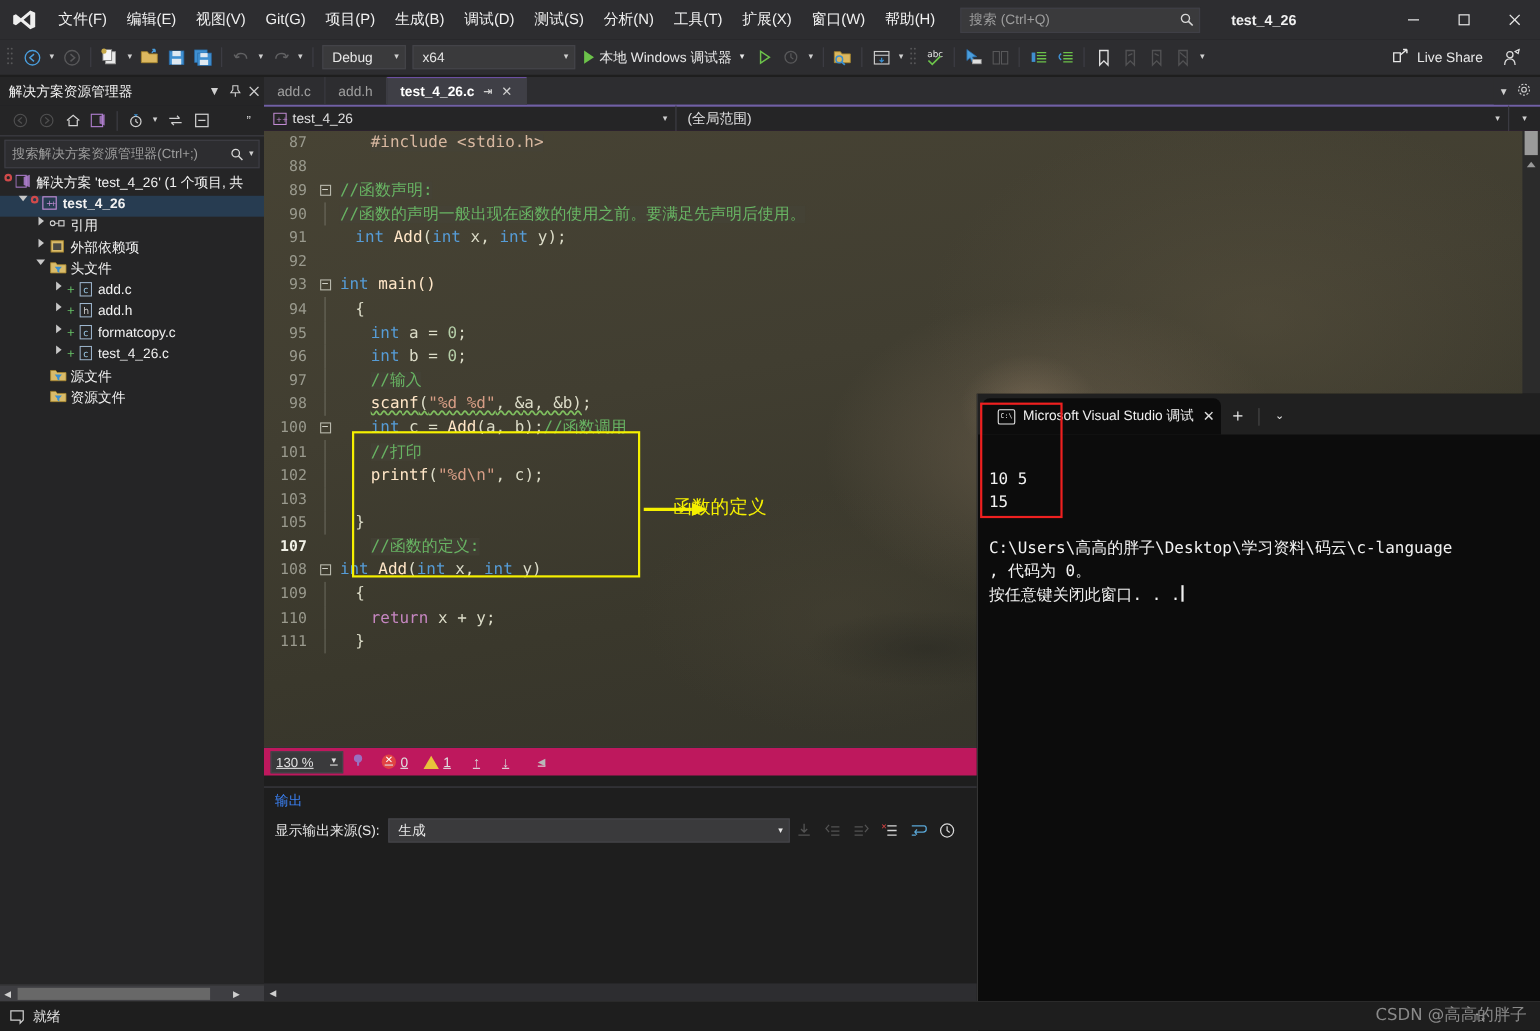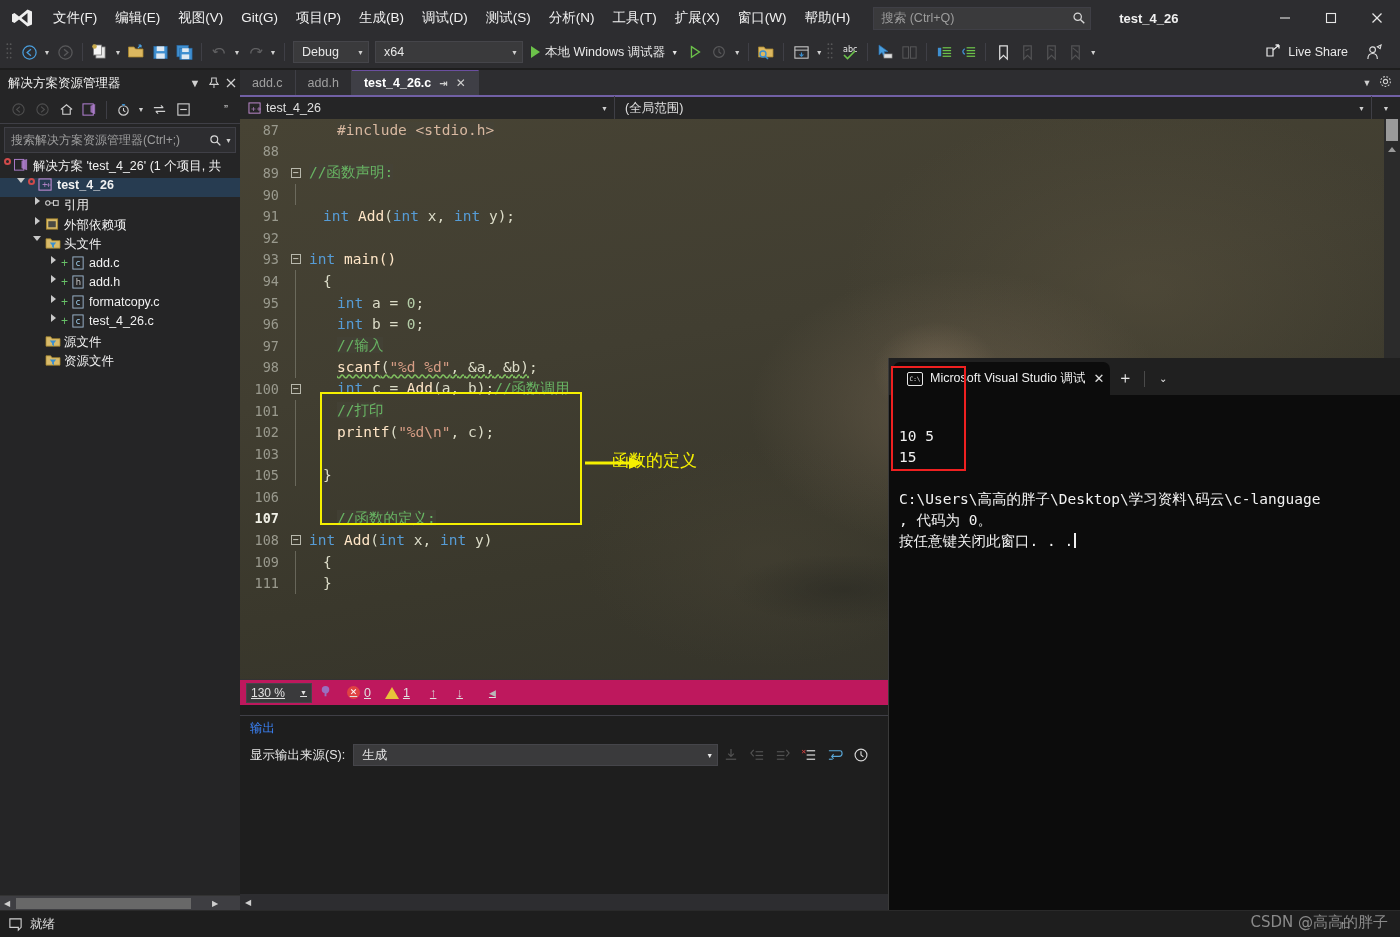--- a/index.html
+++ b/index.html
@@ -871,38 +871,38 @@
         <span style="font-size:7px;color:#cfcfcf">▼</span>
       </div>
     </div>
 
     <div class="code-area">
       <div class="code-bg"></div>
       <div class="code-scroll" id="code-lines">
           <div class="codeline"><span class="lnum">87</span><span class="fold"></span><span class="ctext" style="padding-left: 34px;"><span class="mac txtbg">#include &lt;stdio.h&gt;</span></span></div>
           <div class="codeline"><span class="lnum">88</span><span class="fold"></span><span class="ctext" style="padding-left: 6px;"></span></div>
           <div class="codeline"><span class="lnum">89</span><span class="fold"><span class="foldbox">−</span></span><span class="ctext" style="padding-left: 6px;"><span class="cmt txtbg">//函数声明:</span></span></div>
-          <div class="codeline"><span class="lnum">90</span><span class="fold"><span class="vline"></span></span></div>
+          <div class="codeline"><span class="lnum">90</span><span class="fold"><span class="vline"></span></span><span class="ctext" style="padding-left: 6px;"><span class="cmt txtbg">//函数的声明一般出现在函数的使用之前。要满足先声明后使用。</span></span></div>
           <div class="codeline"><span class="lnum">91</span><span class="fold"></span><span class="ctext" style="padding-left: 20px;"><span class="kw">int </span><span class="fn">Add</span><span class="pln">(</span><span class="kw">int </span><span class="pln">x, </span><span class="kw">int </span><span class="pln">y);</span></span></div>
           <div class="codeline"><span class="lnum">92</span><span class="fold"></span><span class="ctext" style="padding-left: 6px;"></span></div>
           <div class="codeline"><span class="lnum">93</span><span class="fold"><span class="foldbox">−</span></span><span class="ctext" style="padding-left: 6px;"><span class="kw">int </span><span class="fn">main()</span></span></div>
           <div class="codeline"><span class="lnum">94</span><span class="fold"><span class="vline"></span></span><span class="ctext" style="padding-left: 20px;"><span class="pln">{</span></span></div>
           <div class="codeline"><span class="lnum">95</span><span class="fold"><span class="vline"></span></span><span class="ctext" style="padding-left: 34px;"><span class="kw">int </span><span class="pln">a = </span><span class="num">0</span><span class="pln">;</span></span></div>
           <div class="codeline"><span class="lnum">96</span><span class="fold"><span class="vline"></span></span><span class="ctext" style="padding-left: 34px;"><span class="kw">int </span><span class="pln">b = </span><span class="num">0</span><span class="pln">;</span></span></div>
           <div class="codeline"><span class="lnum">97</span><span class="fold"><span class="vline"></span></span><span class="ctext" style="padding-left: 34px;"><span class="cmt txtbg">//输入</span></span></div>
           <div class="codeline"><span class="lnum">98</span><span class="fold"><span class="vline"></span></span><span class="ctext" style="padding-left: 34px;"><span class="fn squig">scanf</span><span class="pln squig">(</span><span class="str squig">"%d %d"</span><span class="pln squig">, &amp;a, &amp;b)</span><span class="pln">;</span></span></div>
           <div class="codeline"><span class="lnum">100</span><span class="fold"><span class="foldbox">−</span></span><span class="ctext" style="padding-left: 34px;"><span class="kw">int </span><span class="pln">c = </span><span class="fn">Add</span><span class="pln">(a, b);</span><span class="cmt">//函数调用</span></span></div>
           <div class="codeline"><span class="lnum">101</span><span class="fold"><span class="vline"></span></span><span class="ctext" style="padding-left: 34px;"><span class="cmt txtbg">//打印</span></span></div>
           <div class="codeline"><span class="lnum">102</span><span class="fold"><span class="vline"></span></span><span class="ctext" style="padding-left: 34px;"><span class="fn">printf</span><span class="pln">(</span><span class="str">"%d\n"</span><span class="pln">, c);</span></span></div>
           <div class="codeline"><span class="lnum">103</span><span class="fold"><span class="vline"></span></span><span class="ctext" style="padding-left: 6px;"></span></div>
           <div class="codeline"><span class="lnum">105</span><span class="fold"><span class="vline"></span></span><span class="ctext" style="padding-left: 20px;"><span class="pln">}</span></span></div>
-          <div class="codeline"><span class="lnum">106</span><span class="fold"></span><span class="ctext" style="padding-left: 6px;"></span></div>
           <div class="codeline"><span class="lnum cur">107</span><span class="fold"></span><span class="ctext" style="padding-left: 34px;"><span class="cmt txtbg">//函数的定义:</span></span></div>
           <div class="codeline"><span class="lnum">108</span><span class="fold"><span class="foldbox">−</span></span><span class="ctext" style="padding-left: 6px;"><span class="kw">int </span><span class="fn">Add</span><span class="pln">(</span><span class="kw">int </span><span class="pln">x, </span><span class="kw">int </span><span class="pln">y)</span></span></div>
           <div class="codeline"><span class="lnum">109</span><span class="fold"><span class="vline"></span></span><span class="ctext" style="padding-left: 20px;"><span class="pln">{</span></span></div>
+          <div class="codeline"><span class="lnum">110</span><span class="fold"><span class="vline"></span></span><span class="ctext" style="padding-left: 34px;"><span class="ret">return </span><span class="pln">x + y;</span></span></div>
           <div class="codeline"><span class="lnum">111</span><span class="fold"><span class="vline"></span></span><span class="ctext" style="padding-left: 20px;"><span class="pln">}</span></span></div>
         </div>
 
       <div class="anno-box"></div>
       <svg class="anno-arrow" viewBox="0 0 60 14">
         <line x1="0" y1="7" x2="44" y2="7" stroke="#f5f000" stroke-width="3"></line>
         <path d="M44 1 L58 7 L44 13 Z" fill="#f5f000"></path>
       </svg>
       <div class="anno-text">函数的定义</div>
 

